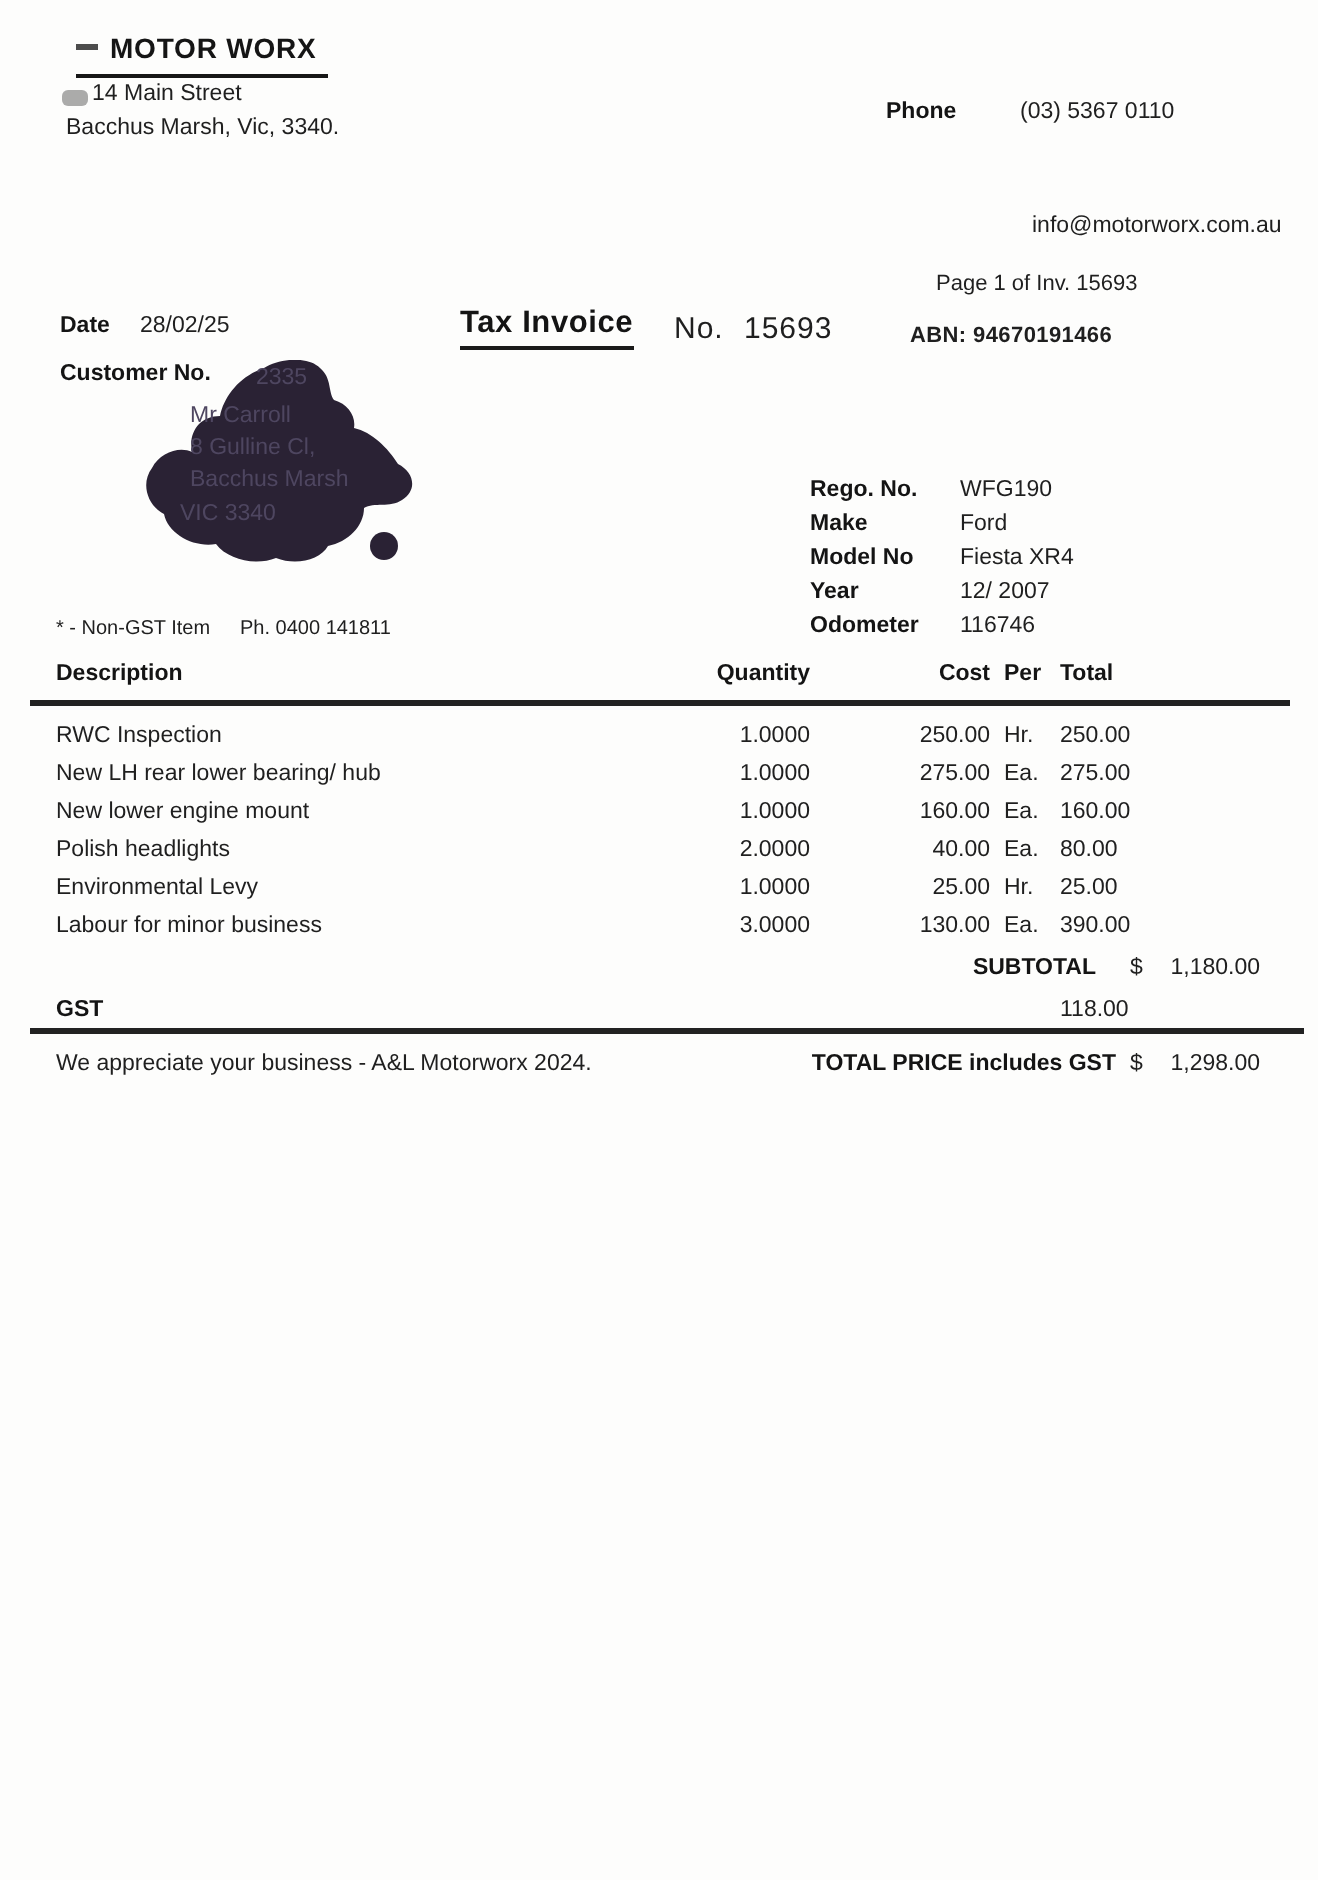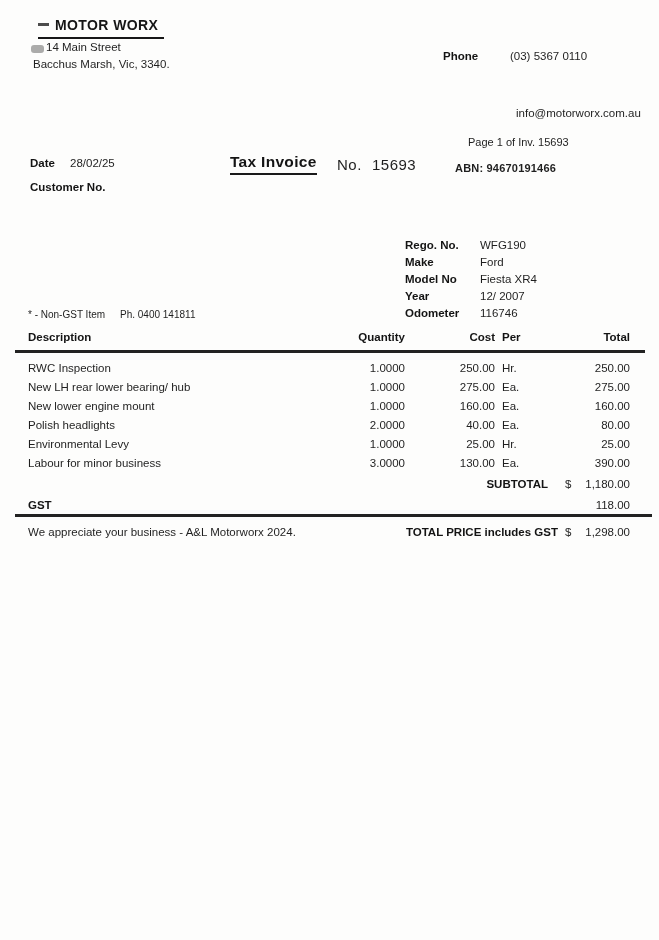--- a/index.html
+++ b/index.html
@@ -63,21 +63,21 @@
   
   .vrow { left: 405px; width: 250px; }
   .vlabel { position: absolute; left: 0; font-weight: bold; color: #141414; }
   .vvalue { position: absolute; left: 75px; }
 
   
   .col-desc  { position: absolute; left: 28px; }
   .col-qty   { position: absolute; left: 305px; width: 100px; text-align: right; }
   .col-cost  { position: absolute; left: 415px; width: 80px;  text-align: right; }
   .col-per   { position: absolute; left: 502px; }
-  .col-total { position: absolute; left: 530px; width: 100px; text-align: right; }
+  .col-total { position: absolute; left: 530px; width: 100px; }
   .irow, .hrow { position: absolute; left: 0; top: 0; width: 659px; height: 16px; font-size: 11.5px; }
 
   .rule-heavy { left: 15px; width: 630px; height: 3px; background: #222222; }
 
   
   .sub-label   { position: absolute; left: 418px; width: 130px; text-align: right; font-weight: bold; color:#141414; }
   .cur         { position: absolute; left: 565px; }
   .money       { position: absolute; left: 556px; width: 74px; text-align: right; }
   .total-label { position: absolute; left: 388px; width: 170px; text-align: right; font-weight: bold; color:#141414; }
 </style>
@@ -98,20 +98,35 @@
 
   <div class="abs pageinfo" style="left:425px; top:136px;margin-left:43px;">Page 1 of Inv. 15693</div>
   <div class="abs t b" style="left:30px; top:157px;">Date</div>
   <div class="abs t" style="left:70px; top:157px;">28/02/25</div>
   <div class="abs inv-title" style="left:230px; top:153px;">Tax Invoice</div>
   <div class="abs inv-no" style="left:337px; top:156px;">No.</div>
   <div class="abs inv-no" style="left:372px; top:156px;">15693</div>
   <div class="abs abn" style="left:455px; top:162px;">ABN: 94670191466</div>
 
   <div class="abs t b" style="left:30px; top:181px;">Customer No.</div>
+  <div class="abs" id="blob-wrap">
+    <svg width="142" height="104" viewBox="0 0 142 104">
+      <path fill="#2a2234" d="M62,4 C70,-1 84,-2 90,4 C96,9 94,16 97,20 C104,22 108,28 107,34
+        C116,36 124,44 129,52 C137,56 139,65 131,70 C125,74 117,71 112,74
+        C112,83 104,91 94,93 C90,100 78,103 68,99 C58,103 44,100 38,92
+        C27,94 14,87 12,77 C4,73 0,62 6,54 C10,46 20,43 26,46
+        C24,36 30,28 40,28 C42,18 50,8 62,4 Z"></path>
+      <circle fill="#2a2234" cx="122" cy="93" r="7"></circle>
+    </svg>
+    <span class="blob-text" style="left:58px; top:3px;">2335</span>
+    <span class="blob-text" style="left:25px; top:22px;">Mr Carroll</span>
+    <span class="blob-text" style="left:25px; top:38px;">8 Gulline Cl,</span>
+    <span class="blob-text" style="left:25px; top:54px;">Bacchus Marsh</span>
+    <span class="blob-text" style="left:20px; top:71px;">VIC  3340</span>
+  </div>
 
   <div class="abs t vrow" style="top:239px;">
     <span class="vlabel">Rego. No.</span>
     <span class="vvalue">WFG190</span>
   </div>
   <div class="abs t vrow" style="top:256px;">
     <span class="vlabel">Make</span>
     <span class="vvalue">Ford</span>
   </div>
   <div class="abs t vrow" style="top:273px;">

